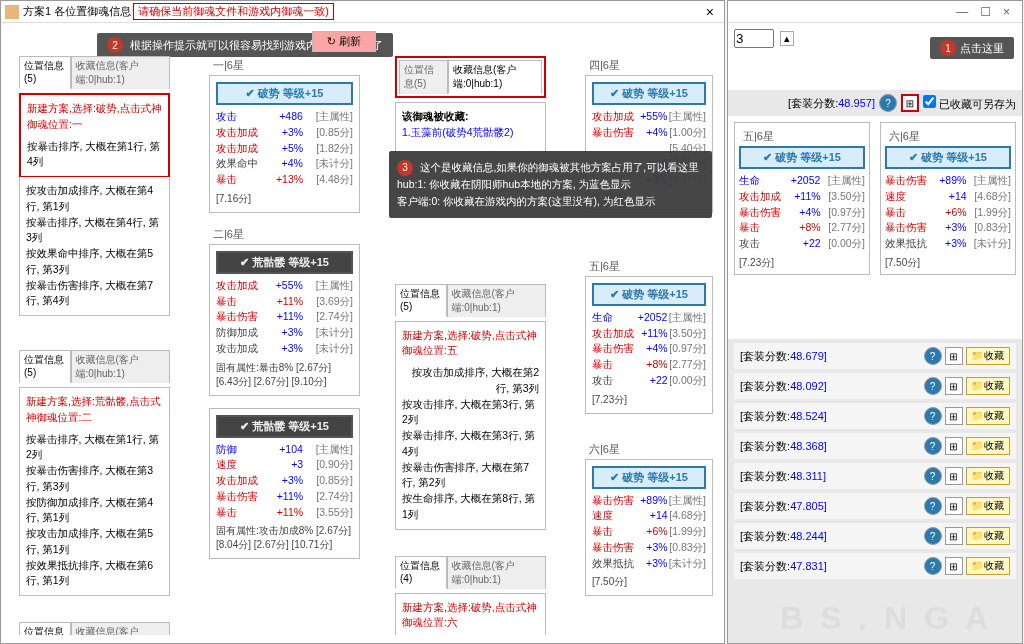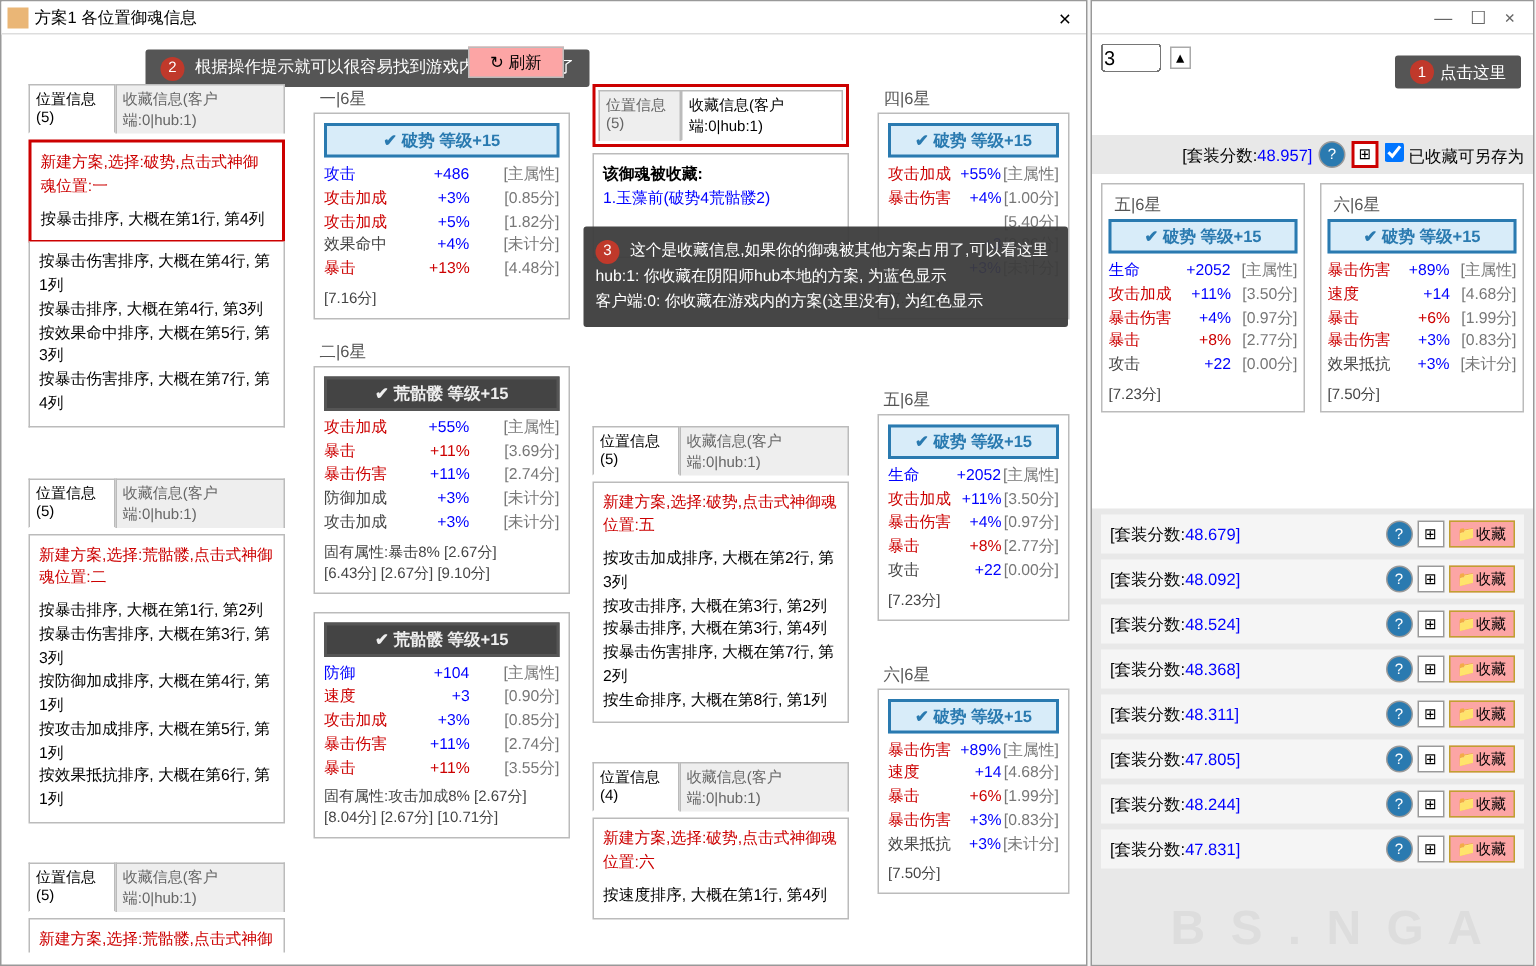--- a/index.html
+++ b/index.html
@@ -11,21 +11,21 @@
 .titlebar .title { font-size: 11px; display: flex; align-items: center; }
 .titlebar .close { margin-left: auto; font-size: 14px; cursor: pointer; padding: 0 6px; }
 .win-controls { margin-left: auto; display: flex; gap: 12px; padding: 0 8px; }
 .win-controls span { font-size: 12px; color: #666; cursor: pointer; }
 .tb-icon { width: 14px; height: 14px; background: #eab676; margin-right: 4px; display: inline-block; }
 .red-note { color: #c00; }
 .hint-bar { position: absolute; top: 32px; left: 96px; background: #555; color: #fff; padding: 4px 10px; font-size: 11px; border-radius: 2px; }
 .badge { width: 16px; height: 16px; border-radius: 50%; background: #c0392b; color: #fff; font-size: 10px; display: inline-flex; align-items: center; justify-content: center; margin-right: 4px; }
 .refresh-btn { position: absolute; top: 30px; right: 348px; background: #fca5a5; border: 1px solid #bbb; padding: 2px 14px; font-size: 11px; }
 .content { position: absolute; top: 55px; left: 8px; right: 8px; bottom: 8px; overflow: hidden; }
-.col { position: absolute; top: 0; bottom: 0; width: 171px; }
+.col { position: absolute; top: 0; bottom: 0; width: 151px; }
 .col1 { left: 10px; } .col2 { left: 200px; } .col3 { left: 386px; } .col4 { left: 576px; width: 128px; }
 .card { border: 1px solid #bbb; background: #fff; padding: 6px; margin-bottom: 12px; position: relative; }
 .card.redbox { border: 2px solid #c00; }
 .tab-hdr { display: flex; margin-bottom: 4px; font-size: 10px; }
 .tab { padding: 2px 4px; border: 1px solid #bbb; border-bottom: none; background: #fff; }
 .tab.active { background: #fff; border-bottom: 1px solid #fff; }
 .tab.inactive { background: #eee; color: #666; }
 .red-text { color: #c00; }
 .blue-text { color: #00f; }
 .pill { border: 2px solid #2a7ab0; background: #d8ecf9; color: #2a7ab0; text-align: center; padding: 2px; margin-bottom: 4px; font-size: 11px; font-weight: bold; }
@@ -39,36 +39,37 @@
 .stat-row .tag { color: #777; text-align: right; }
 .line11 { font-size: 10.5px; line-height: 1.5; }
 .col-hdr { font-size: 11px; color: #555; padding: 2px 4px; }
 .tooltip-box { position: absolute; background: rgba(60,60,60,0.95); color: #fff; padding: 8px; font-size: 10.5px; line-height: 1.6; z-index: 100; border-radius: 2px; }
 .side-top { padding: 6px; display: flex; align-items: center; gap: 6px; }
 .side-input { width: 40px; }
 .side-hint { position: absolute; top: 36px; right: 8px; background: #555; color: #fff; padding: 3px 10px; font-size: 11px; border-radius: 2px; display: flex; align-items: center; }
 .side-bar2 { background: #e8e8e8; padding: 4px 6px; display: flex; align-items: center; gap: 4px; font-size: 11px; justify-content: flex-end; }
 .btn-icon { width: 18px; height: 18px; border: 1px solid #999; background: #fff; display: inline-flex; align-items: center; justify-content: center; cursor: pointer; font-size: 10px; }
 .btn-icon.blue { border-radius: 50%; background: #2a7ab0; color: #fff; }
-.btn-yellow { background: #fca5a5; border: 1px solid #c0a030; padding: 1px 5px; font-size: 10px; cursor: pointer; }
+.btn-yellow { background: #fef9c3; border: 1px solid #c0a030; padding: 1px 5px; font-size: 10px; cursor: pointer; }
 .side-cards { padding: 6px; display: flex; gap: 10px; }
 .side-card { border: 1px solid #bbb; padding: 4px; flex: 1; }
 .side-list { position: absolute; top: 338px; left: 0; right: 0; bottom: 0; background: #e8e8e8; }
 .side-list-row { background: #f5f5f5; margin: 4px 6px; padding: 4px 6px; display: flex; align-items: center; justify-content: space-between; font-size: 11px; }
 .watermark { position: absolute; bottom: 6px; right: 30px; color: #ddd; font-size: 32px; font-weight: bold; letter-spacing: 4px; pointer-events: none; }
 .score-text { font-size: 10px; color: #444; }
 </style>
 </head>
 <body>
 
 <div class="window win-main">
   <div class="titlebar">
     <span class="tb-icon"></span>
     <span class="title">
       <span>方案1 各位置御魂信息</span>
+      <span style="border:1.5px solid #c00; padding:0 4px; margin-left:2px;" class="red-note">请确保当前御魂文件和游戏内御魂一致)</span>
     </span>
     <span class="close">×</span>
   </div>
 
   <div class="hint-bar">
     <span class="badge">2</span>
     <span>根据操作提示就可以很容易找到游戏内的御魂位置了</span>
   </div>
   <button class="refresh-btn">↻ <span>刷新</span></button>
 
@@ -77,21 +78,21 @@
     <div class="col col1">
       <div class="tab-hdr">
           <span class="tab active">位置信息(5)</span>
           <span class="tab inactive">收藏信息(客户端:0|hub:1)</span>
         </div>
       <div class="card redbox">
         <div class="line11"><span class="red-text">新建方案,选择:破势,点击式神御魂位置:一</span></div>
         <div class="line11" style="margin-top:6px;"><span>按暴击排序, 大概在第1行, 第4列</span></div>
       </div>
       <div class="card" style="border-top:none; margin-top:-13px;">
-        <div class="line11">按暴击伤害排序, 大概在第4行, 第1列</div>
+        <div class="line11">按攻击加成排序, 大概在第4行, 第1列</div>
         <div class="line11">按暴击排序, 大概在第4行, 第3列</div>
         <div class="line11">按效果命中排序, 大概在第5行, 第3列</div>
         <div class="line11">按暴击伤害排序, 大概在第7行, 第4列</div>
       </div>
 
       <div class="tab-hdr" style="margin-top:34px;">
           <span class="tab active">位置信息(5)</span>
           <span class="tab inactive">收藏信息(客户端:0|hub:1)</span>
         </div>
       <div class="card">
@@ -227,21 +228,21 @@
       </div>
 
       <div style="height:100px;"></div>
 
       <div class="tab-hdr">
           <span class="tab active">位置信息(5)</span>
           <span class="tab inactive">收藏信息(客户端:0|hub:1)</span>
         </div>
       <div class="card">
         <div class="line11"><span class="red-text">新建方案,选择:破势,点击式神御魂位置:五</span></div>
-        <div class="line11" style="margin-top:6px;">按攻击加成排序, 大概在第2行, 第3列</div>
+        <div class="line11" style="margin-top:6px;text-align:right;">按攻击加成排序, 大概在第2行, 第3列</div>
         <div class="line11">按攻击排序, 大概在第3行, 第2列</div>
         <div class="line11">按暴击排序, 大概在第3行, 第4列</div>
         <div class="line11">按暴击伤害排序, 大概在第7行, 第2列</div>
         <div class="line11">按生命排序, 大概在第8行, 第1列</div>
       </div>
 
       <div class="tab-hdr" style="margin-top:26px;">
           <span class="tab active">位置信息(4)</span>
           <span class="tab inactive">收藏信息(客户端:0|hub:1)</span>
         </div>

